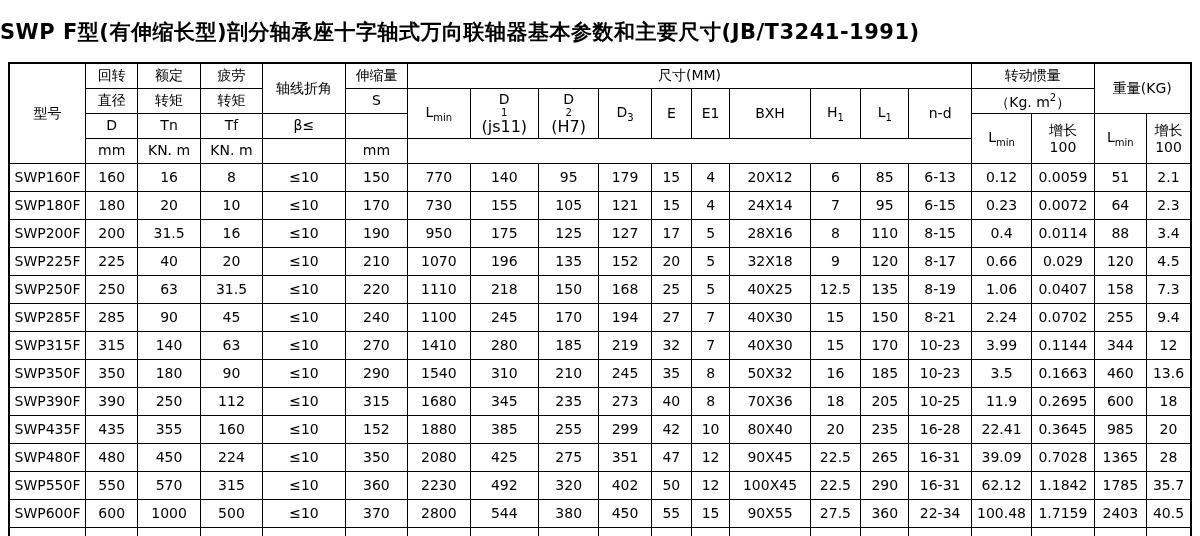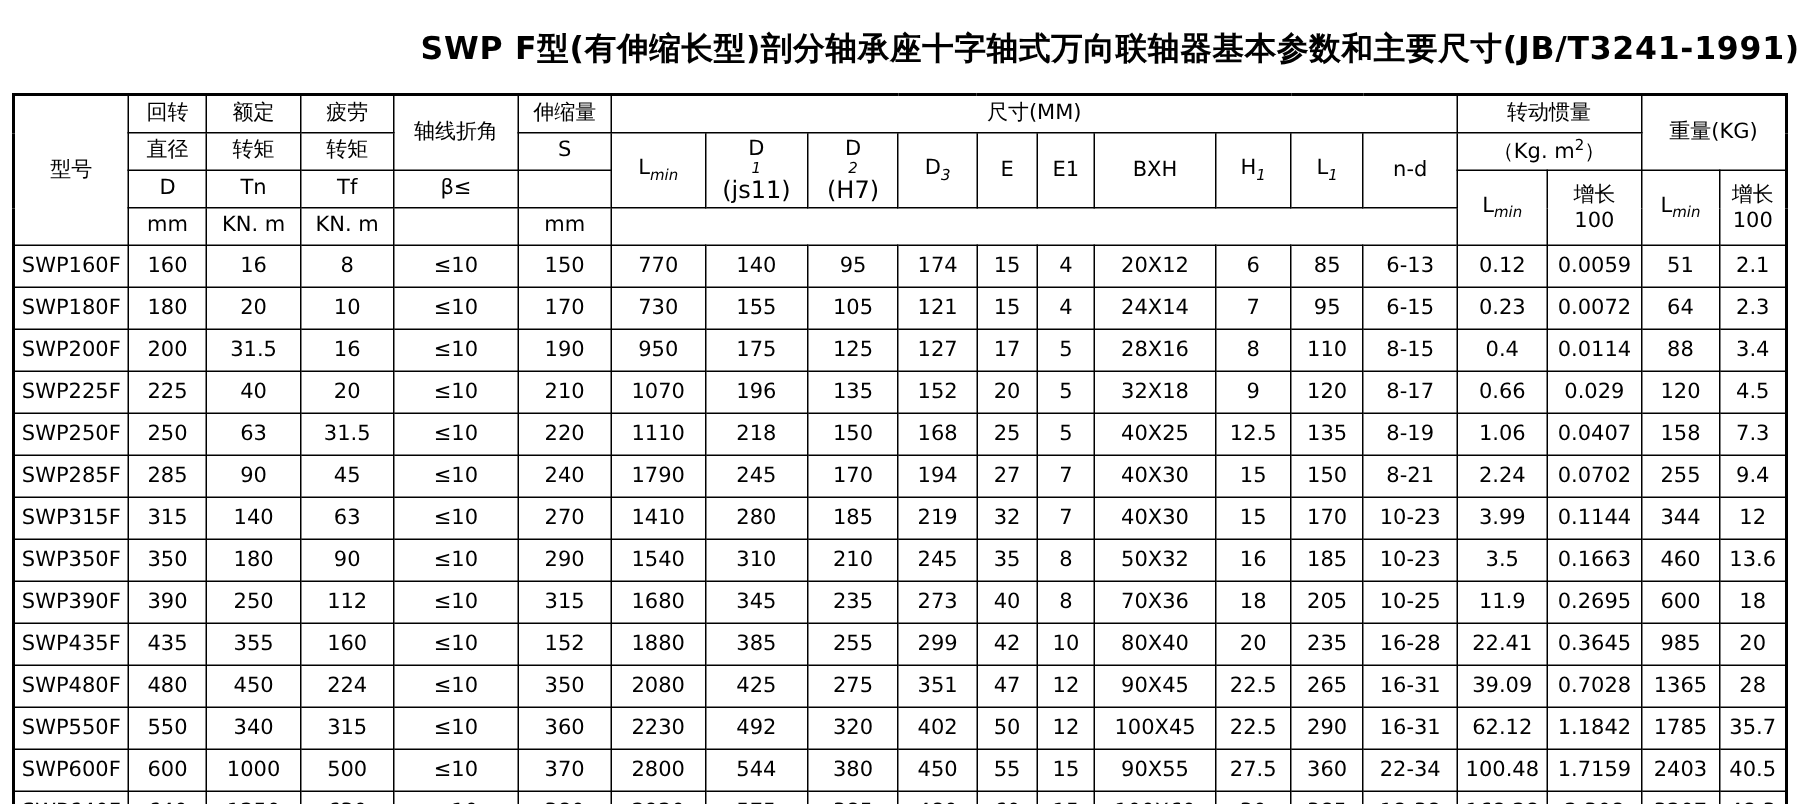--- a/index.html
+++ b/index.html
@@ -14,21 +14,21 @@
     color: #000000;
     overflow: hidden;
   }
   .page {
     width: 1200px;
     height: 536px;
     position: relative;
     box-sizing: border-box;
   }
   .doc-title {
-    text-align: right;
+    text-align: left;
     font-size: 21px;
     font-weight: bold;
     letter-spacing: 0.5px;
     padding-top: 18px;
     padding-bottom: 16px;
     font-family: "DejaVu Sans", "Liberation Sans", sans-serif;
   }
   .table-wrap {
     padding: 0 8px;
   }
@@ -56,21 +56,20 @@
   .hdr-stack {
     display: block;
     line-height: 1.15;
   }
   .hdr-stack span {
     display: block;
   }
   .sub {
     font-size: 10px;
     vertical-align: sub;
-    font-style: italic;
   }
   .sup {
     font-size: 10px;
     vertical-align: super;
   }
   .unit {
     font-size: 16px;
   }
   td.model {
     font-size: 14px;
@@ -186,21 +185,21 @@
           <tr class="row">
             <td class="model">SWP160F</td>
             <td>160</td>
             <td>16</td>
             <td>8</td>
             <td>≤10</td>
             <td>150</td>
             <td>770</td>
             <td>140</td>
             <td>95</td>
-            <td>174</td>
+            <td>179</td>
             <td>15</td>
             <td>4</td>
             <td>20X12</td>
             <td>6</td>
             <td>85</td>
             <td>6-13</td>
             <td>0.12</td>
             <td>0.0059</td>
             <td>51</td>
             <td>2.1</td>
@@ -293,21 +292,21 @@
             <td>158</td>
             <td>7.3</td>
           </tr>
           <tr class="row">
             <td class="model">SWP285F</td>
             <td>285</td>
             <td>90</td>
             <td>45</td>
             <td>≤10</td>
             <td>240</td>
-            <td>1790</td>
+            <td>1100</td>
             <td>245</td>
             <td>170</td>
             <td>194</td>
             <td>27</td>
             <td>7</td>
             <td>40X30</td>
             <td>15</td>
             <td>150</td>
             <td>8-21</td>
             <td>2.24</td>
@@ -421,21 +420,21 @@
             <td>265</td>
             <td>16-31</td>
             <td>39.09</td>
             <td>0.7028</td>
             <td>1365</td>
             <td>28</td>
           </tr>
           <tr class="row">
             <td class="model">SWP550F</td>
             <td>550</td>
-            <td>340</td>
+            <td>570</td>
             <td>315</td>
             <td>≤10</td>
             <td>360</td>
             <td>2230</td>
             <td>492</td>
             <td>320</td>
             <td>402</td>
             <td>50</td>
             <td>12</td>
             <td>100X45</td>

